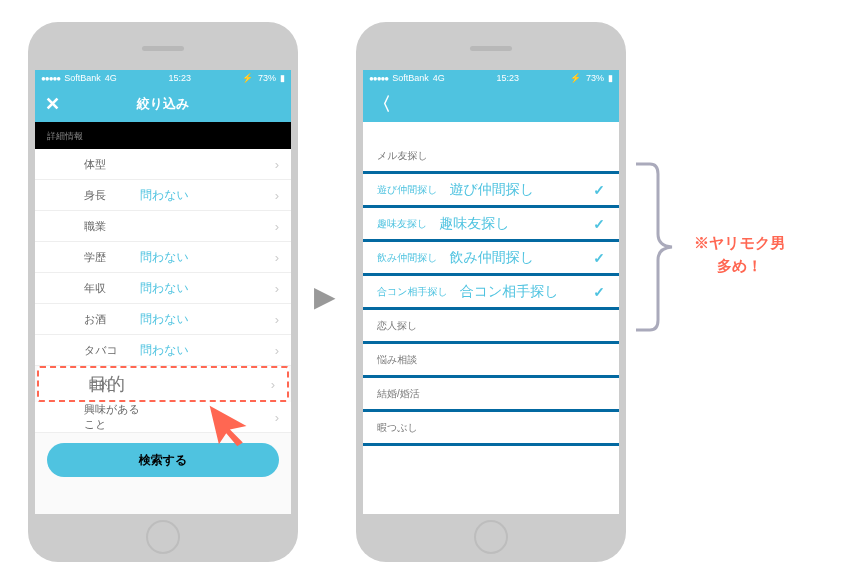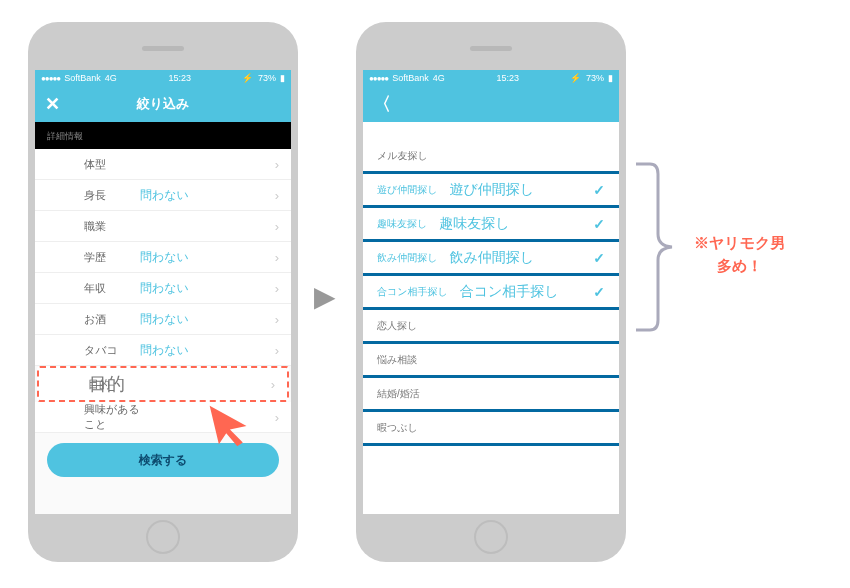--- a/index.html
+++ b/index.html
@@ -122,21 +122,21 @@
   }
   .cursor {
     position: absolute;
     width: 46px;
     height: 46px;
     pointer-events: none;
   }
   .search-btn {
     margin: 10px 12px;
     background: #4fc3e0;
-    color: #0c4a6e;
+    color: #000000;
     text-align: center;
     height: 34px;
     line-height: 34px;
     border-radius: 18px;
     font-size: 12px;
     font-weight: 600;
   }
   
   .opt-row {
     display: flex;

